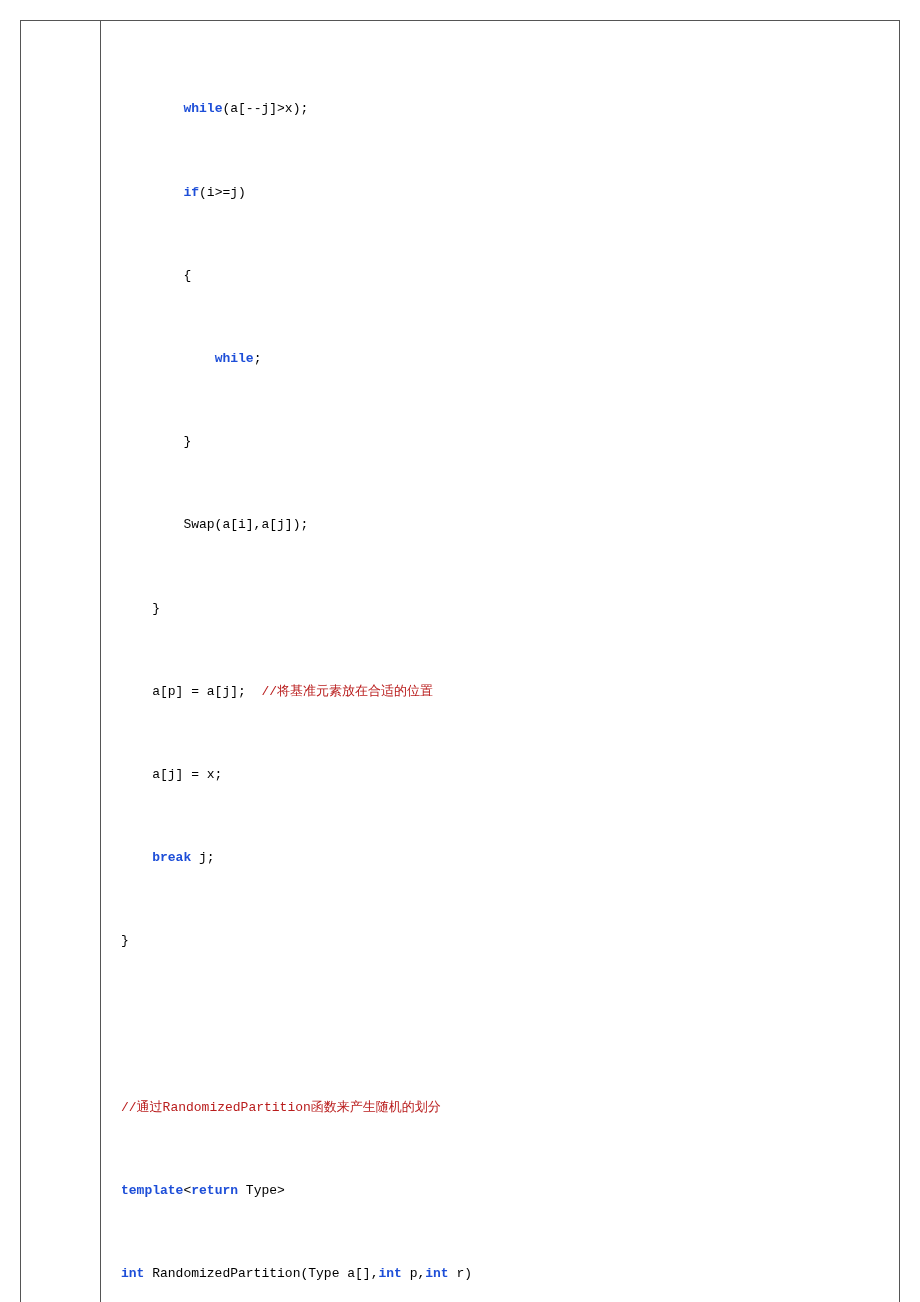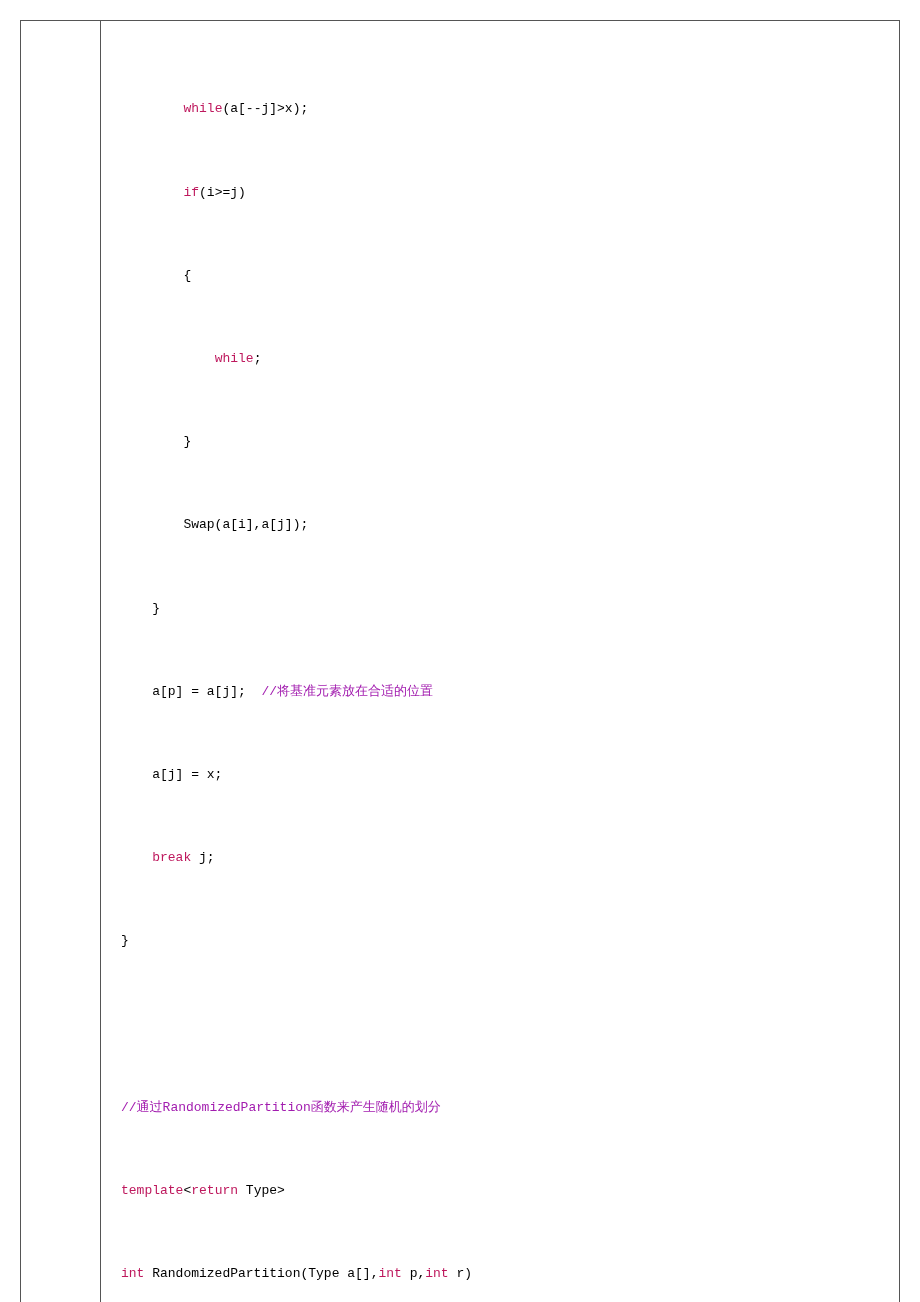--- a/index.html
+++ b/index.html
@@ -43,22 +43,22 @@
 
     
     .code-block {
       font-family: 'Courier New', Courier, monospace;
       font-size: 13px;
       line-height: 1.6;
       white-space: pre;
       color: #000;
     }
 
-    .kw { color: #be185d; } 
-    .cm { color: #a21caf; }
+    .kw { color: #1d4ed8; font-weight: bold; } 
+    .cm { color: #b91c1c; }
 
     .row-top {
       height: auto;
     }
   </style>
 </head>
 <body>
 
 <div class="page-wrapper">
   <table class="outer-table">

